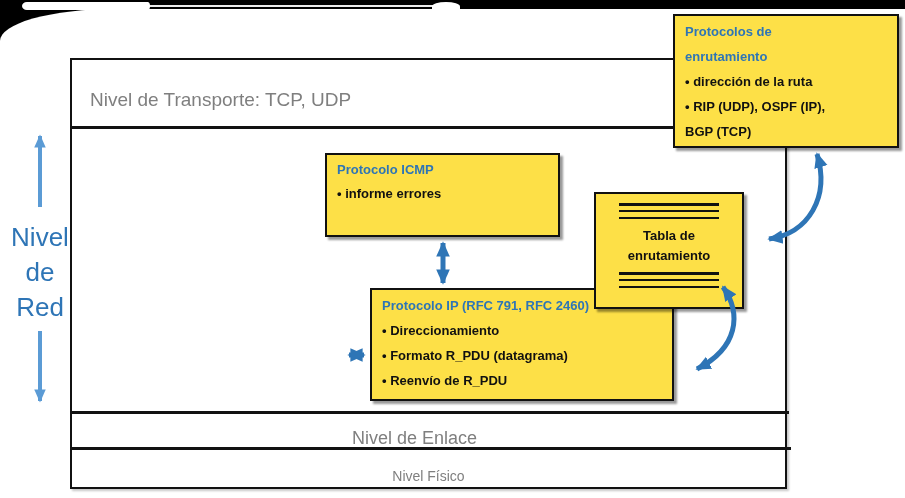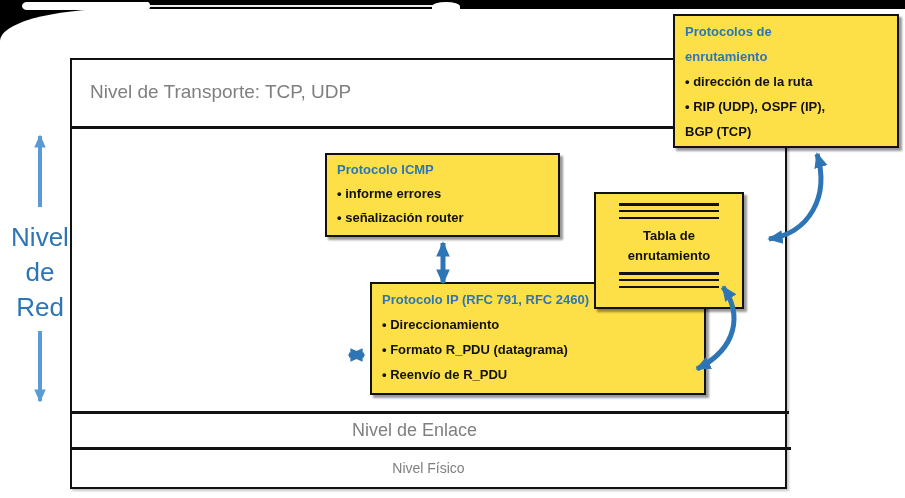--- a/index.html
+++ b/index.html
@@ -34,21 +34,21 @@
   .outer-rect{
     position:absolute;left:70px;top:58px;width:713px;height:427px;
     border:2px solid var(--ink);background:transparent;
     box-shadow:2px 2px 2px rgba(0,0,0,.22);
   }
   .hdiv{position:absolute;left:70px;height:2.5px;background:var(--ink);}
   .hdiv.transport{top:126px;width:717px;}
   .hdiv.link-top{top:411px;width:719px;}
   .hdiv.link-phys{top:447px;width:721px;}
   .row-label{
-    position:absolute;color:var(--muted);
+    position:absolute;color:var(--muted);margin-top:8px;
   }
   .transport-label{
     left:90px;top:58px;height:68px;line-height:68px;font-size:19px;
   }
   .link-label{
     left:56px;top:413px;width:717px;height:34px;line-height:34px;
     font-size:18px;text-align:center;
   }
   .phys-label{
     left:70px;top:449px;width:717px;height:38px;line-height:38px;
@@ -63,21 +63,21 @@
     box-shadow:3px 3px 2px rgba(0,0,0,.4);
     padding:3px 10px;box-sizing:border-box;
     font-size:13px;line-height:24px;color:var(--ink);font-weight:bold;
   }
   .pbox .title{color:var(--accent);white-space:nowrap;}
   .pbox .bl{white-space:nowrap;}
   .pbox .bl::before{content:"• ";}
   .pbox .cont{white-space:nowrap;}
   .icmp-box{left:325px;top:153px;width:235px;height:84px;}
   .routing-box{left:673px;top:14px;width:226px;height:134px;line-height:25px;z-index:6;}
-  .ip-box{left:370px;top:282px;width:336px;height:113px;line-height:25px;}
+  .ip-box{left:370px;top:288px;width:304px;height:113px;line-height:25px;}
   .arp-box{left:85px;top:319px;width:258px;height:86px;line-height:25px;}
   .table-box{
     left:594px;top:160px;width:150px;height:117px;padding:9px 4px;
     text-align:center;line-height:20px;z-index:5;margin-top:32px;
   }
   .tbl-lines{width:72%;margin:0 auto;}
   .tbl-lines .l1{height:3px;background:var(--ink);margin:0 0 4px 0;}
   .tbl-lines .l2{height:2px;background:var(--ink);margin:0 0 5px 0;}
   .tbl-lines .l3{height:2px;background:var(--ink);}
   .tbl-text{margin:7px 0 6px 0;}
@@ -104,21 +104,20 @@
 
   <div class="side-label">
     <div>Nivel</div>
     <div>de</div>
     <div>Red</div>
   </div>
 
   <div class="pbox icmp-box">
     <div class="title">Protocolo ICMP</div>
     <div class="bl">informe errores</div>
-    <div class="bl">señalización router</div>
   </div>
 
   <div class="pbox routing-box">
     <div class="title">Protocolos de</div>
     <div class="title">enrutamiento</div>
     <div class="bl">dirección de la ruta</div>
     <div class="bl">RIP (UDP), OSPF (IP),</div>
     <div class="cont">BGP (TCP)</div>
   </div>
 

